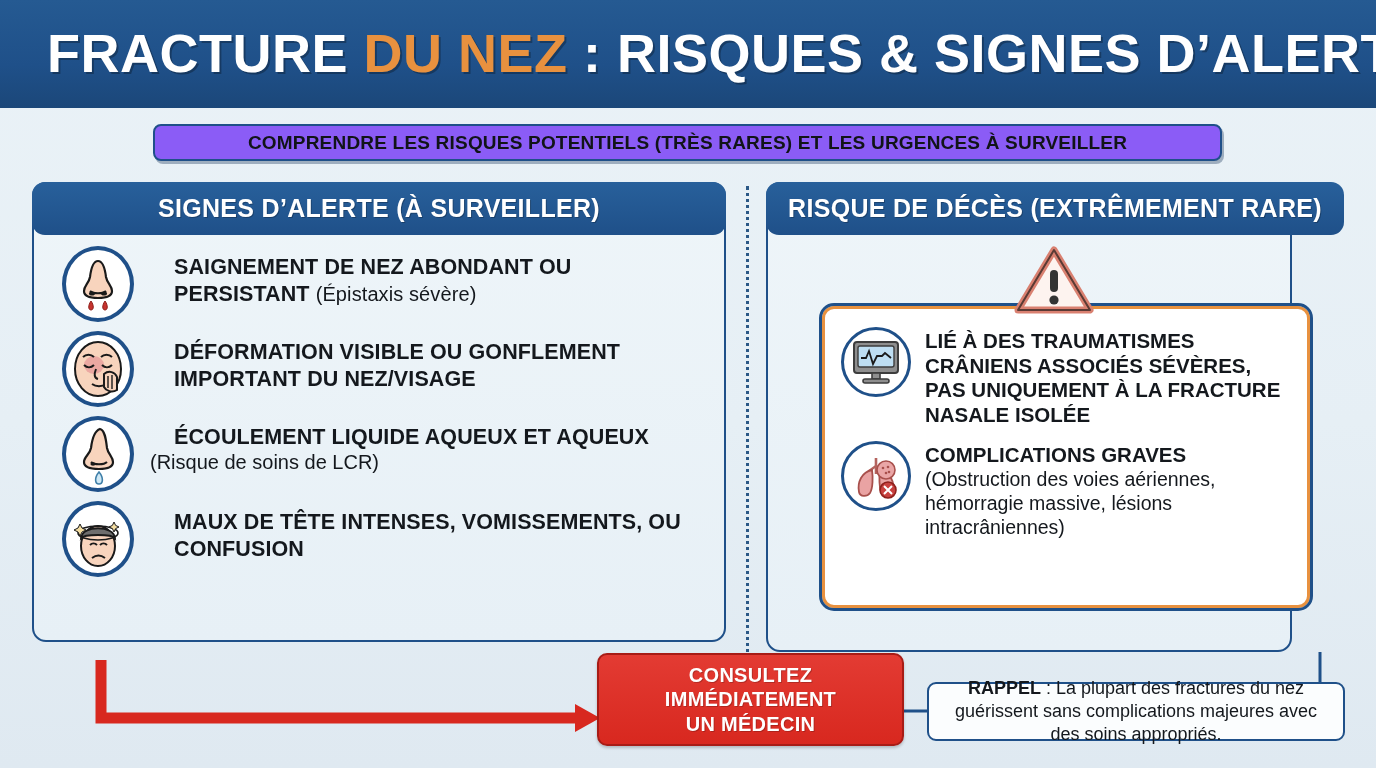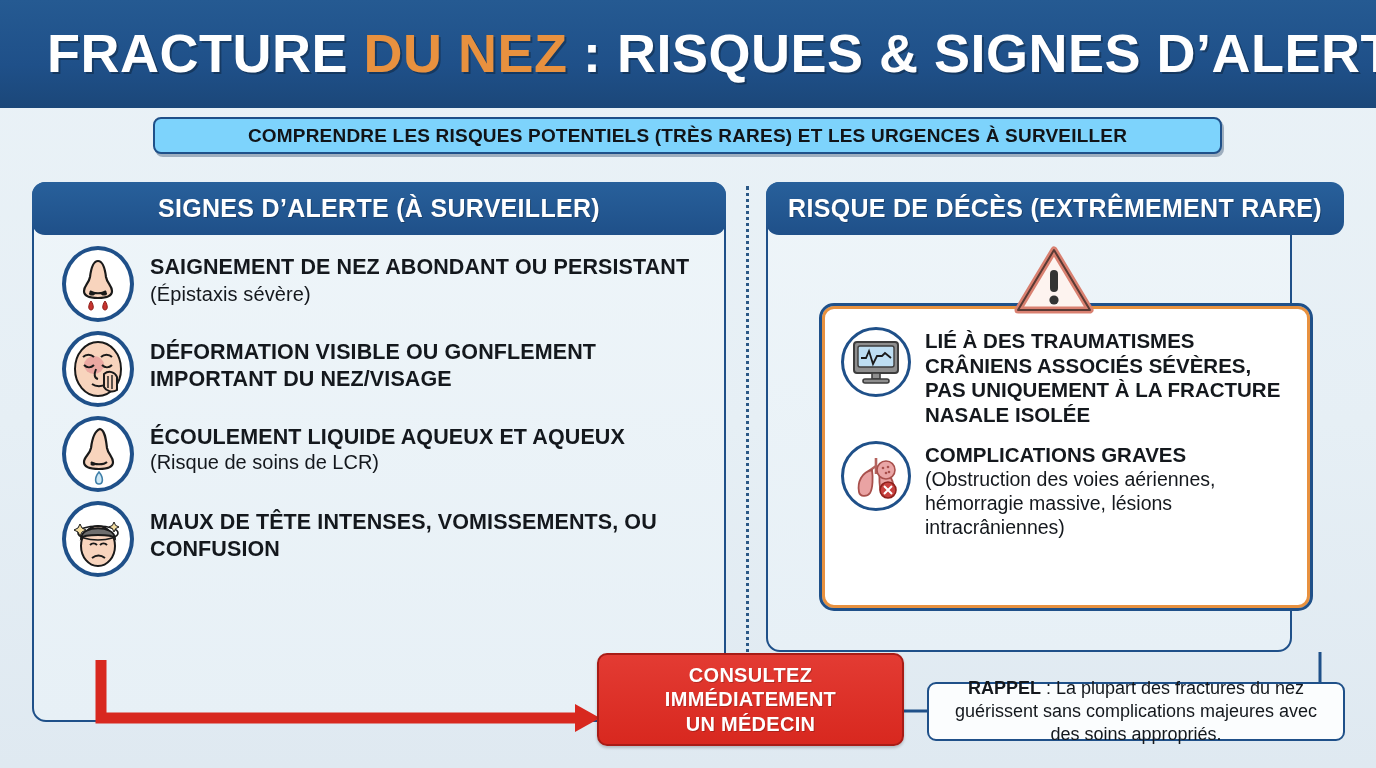--- a/index.html
+++ b/index.html
@@ -22,41 +22,41 @@
     text-align: center;
     font-size: 54px; font-weight: bold; letter-spacing: 0.5px;
     color: #ffffff;
     text-shadow: 2px 2px 0 rgba(0,0,0,.28);
     white-space: nowrap;
     padding-left: 47px;
   }
   .main-title .accent { color: #e8913f; }
 
   .subtitle-pill {
-    position: absolute; left: 153px; top: 117px; width: 1069px; height: 37px;
-    background: #7dd3fc;
+    position: absolute; left: 153px; top: 124px; width: 1069px; height: 37px;
+    background: #8b5cf6;
     border: 2px solid #1f5089;
     border-radius: 8px;
     display: flex; align-items: center; justify-content: center;
     box-shadow: 2px 3px 0 rgba(20,50,85,.35);
     z-index: 5;
   }
   .subtitle-pill span {
     font-size: 19px; font-weight: bold; color: #111418; letter-spacing: .2px;
     white-space: nowrap;
   }
 
   
   .panel {
     position: absolute;
     border: 2px solid #1f5089;
     border-radius: 14px;
     background: linear-gradient(180deg, #eef5f9 0%, #e7f0f6 100%);
   }
-  .panel-left  { left: 32px;  top: 182px; width: 694px; height: 540px; }
+  .panel-left  { left: 32px;  top: 182px; width: 694px; height: 460px; }
   .panel-right { left: 766px; top: 182px; width: 526px; height: 470px; }
 
   .panel-header {
     position: absolute; left: -2px; top: -2px;
     height: 53px;
     background: linear-gradient(180deg, #28609b 0%, #1f5089 100%);
     border-radius: 13px 13px 13px 13px;
     display: flex; align-items: center; justify-content: center;
   }
   .panel-left  .panel-header { width: 694px; }
@@ -73,21 +73,21 @@
   .sign-icon {
     flex: 0 0 auto; width: 72px; height: 76px; margin-right: 16px;
     border: 4px solid #1f5089; border-radius: 50%;
     background: #ffffff;
     display: flex; align-items: center; justify-content: center;
     overflow: hidden;
   }
   .sign-text { padding-top: 8px; }
   .sign-text .t-main {
     font-size: 21.5px; font-weight: bold; color: #14181d;
-    line-height: 1.25; letter-spacing: .1px;
+    line-height: 1.25; letter-spacing: .1px; margin-left: 24px;
   }
   .sign-text .t-sub {
     font-size: 20px; font-weight: normal; color: #14181d;
   }
 
   
   .warn-triangle {
     position: absolute; left: 246px; top: 60px; width: 80px; height: 72px; z-index: 6;
   }
   .inner-card {

